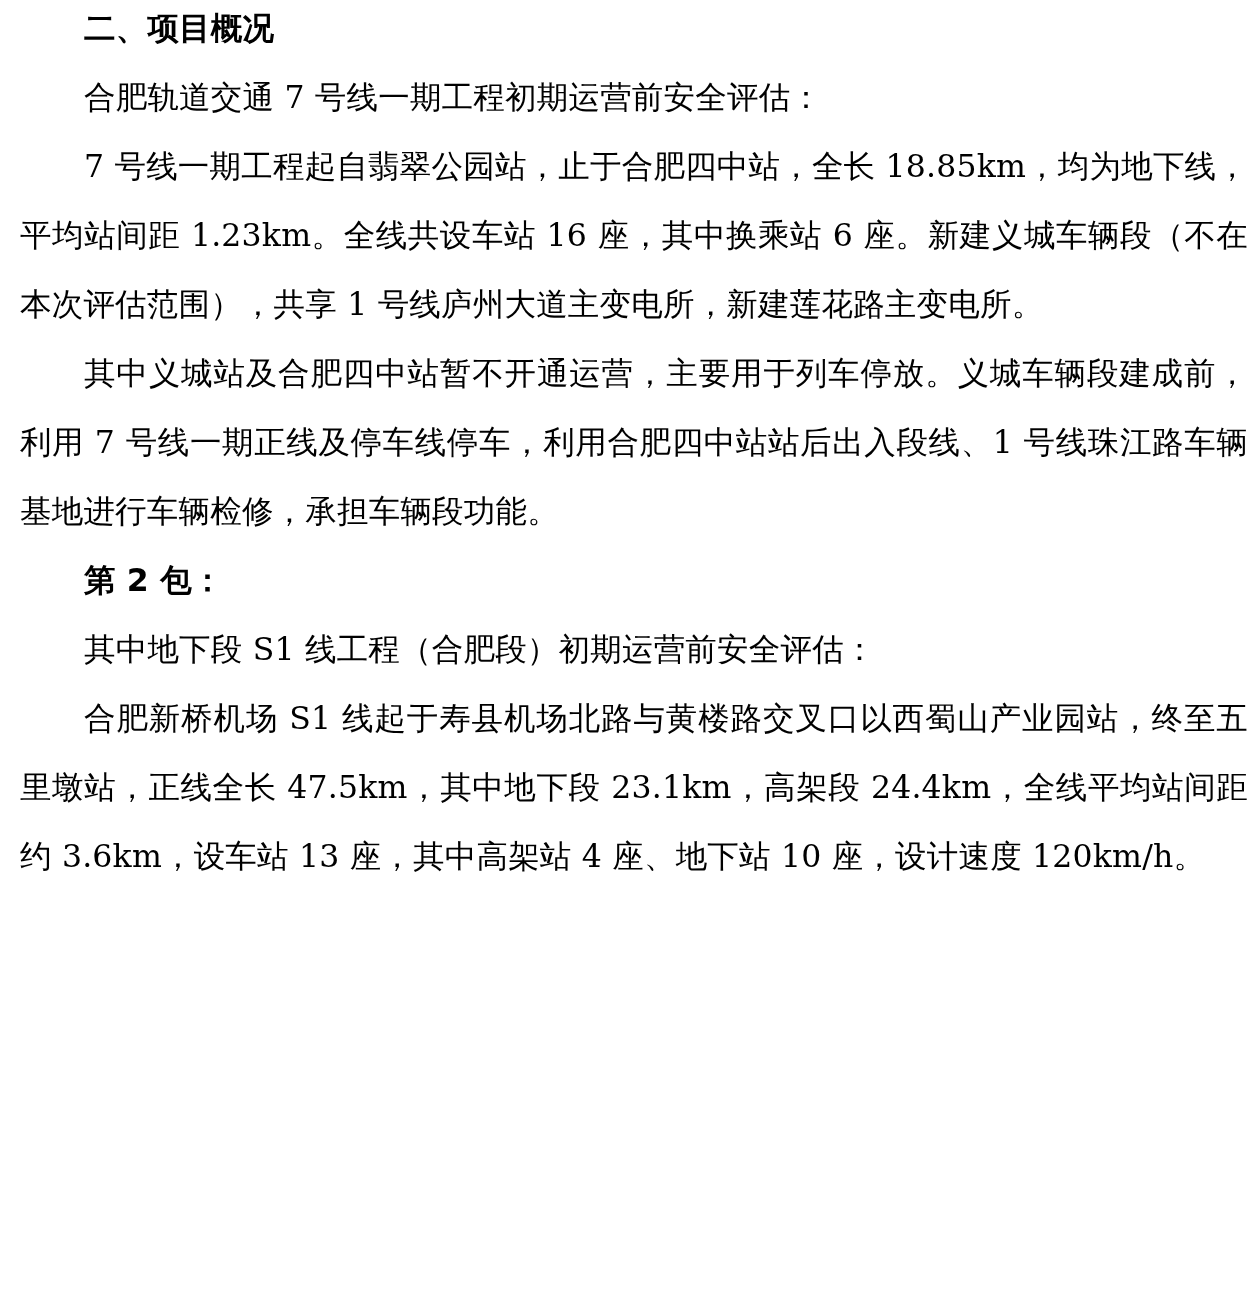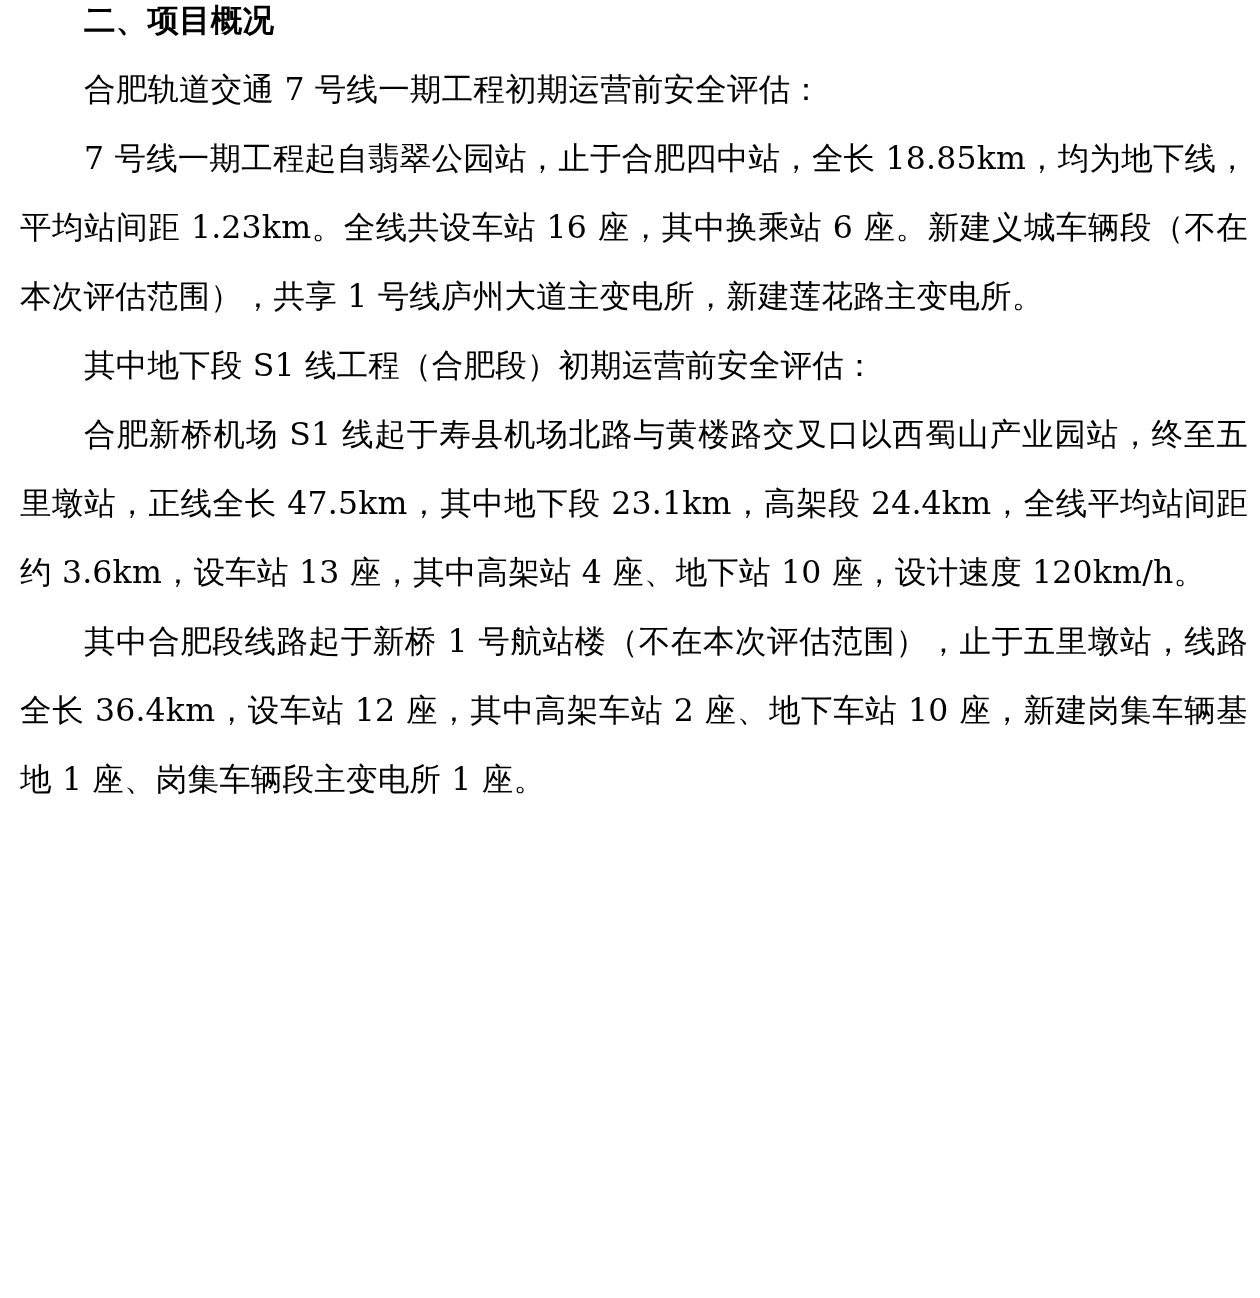--- a/index.html
+++ b/index.html
@@ -11,21 +11,21 @@
       width: 1260px;
       height: 1298px;
       overflow: hidden;
       position: relative;
       font-family: "DejaVu Serif", "Liberation Serif", serif;
       color: #000000;
     }
     .page {
       position: absolute;
       left: 20px;
-      top: 0px;
+      top: 8px;
       width: 1228px;
     }
     .para {
       font-size: 31.5px;
       line-height: 69px;
       margin: 0;
       text-align: justify;
       text-align-last: left;
       text-indent: 64px;
       letter-spacing: 0.2px;
@@ -39,17 +39,18 @@
     .first { margin-top: -14px; }
   </style>
 </head>
 <body>
 
 <div class="page">
   <p class="para heading first">二、项目概况</p>
 
   <p class="para">合肥轨道交通 7 号线一期工程初期运营前安全评估：</p>
   <p class="para">7 号线一期工程起自翡翠公园站，止于合肥四中站，全长 18.85km，均为地下线，平均站间距 1.23km。全线共设车站 16 座，其中换乘站 6 座。新建义城车辆段（不在本次评估范围），共享 1 号线庐州大道主变电所，新建莲花路主变电所。</p>
+  <p class="para">其中义城站及合肥四中站暂不开通运营，主要用于列车停放。义城车辆段建成前，利用 7 号线一期正线及停车线停车，利用合肥四中站站后出入段线、1 号线珠江路车辆基地进行车辆检修，承担车辆段功能。</p>
 
+  <p class="para heading">第 2 包：</p>
   <p class="para">其中地下段 S1 线工程（合肥段）初期运营前安全评估：</p>
   <p class="para">合肥新桥机场 S1 线起于寿县机场北路与黄楼路交叉口以西蜀山产业园站，终至五里墩站，正线全长 47.5km，其中地下段 23.1km，高架段 24.4km，全线平均站间距约 3.6km，设车站 13 座，其中高架站 4 座、地下站 10 座，设计速度 120km/h。</p>
-  <p class="para">其中合肥段线路起于新桥 1 号航站楼（不在本次评估范围），止于五里墩站，线路全长 36.4km，设车站 12 座，其中高架车站 2 座、地下车站 10 座，新建岗集车辆基地 1 座、岗集车辆段主变电所 1 座。</p>
 </div>
 
 </body></html>

